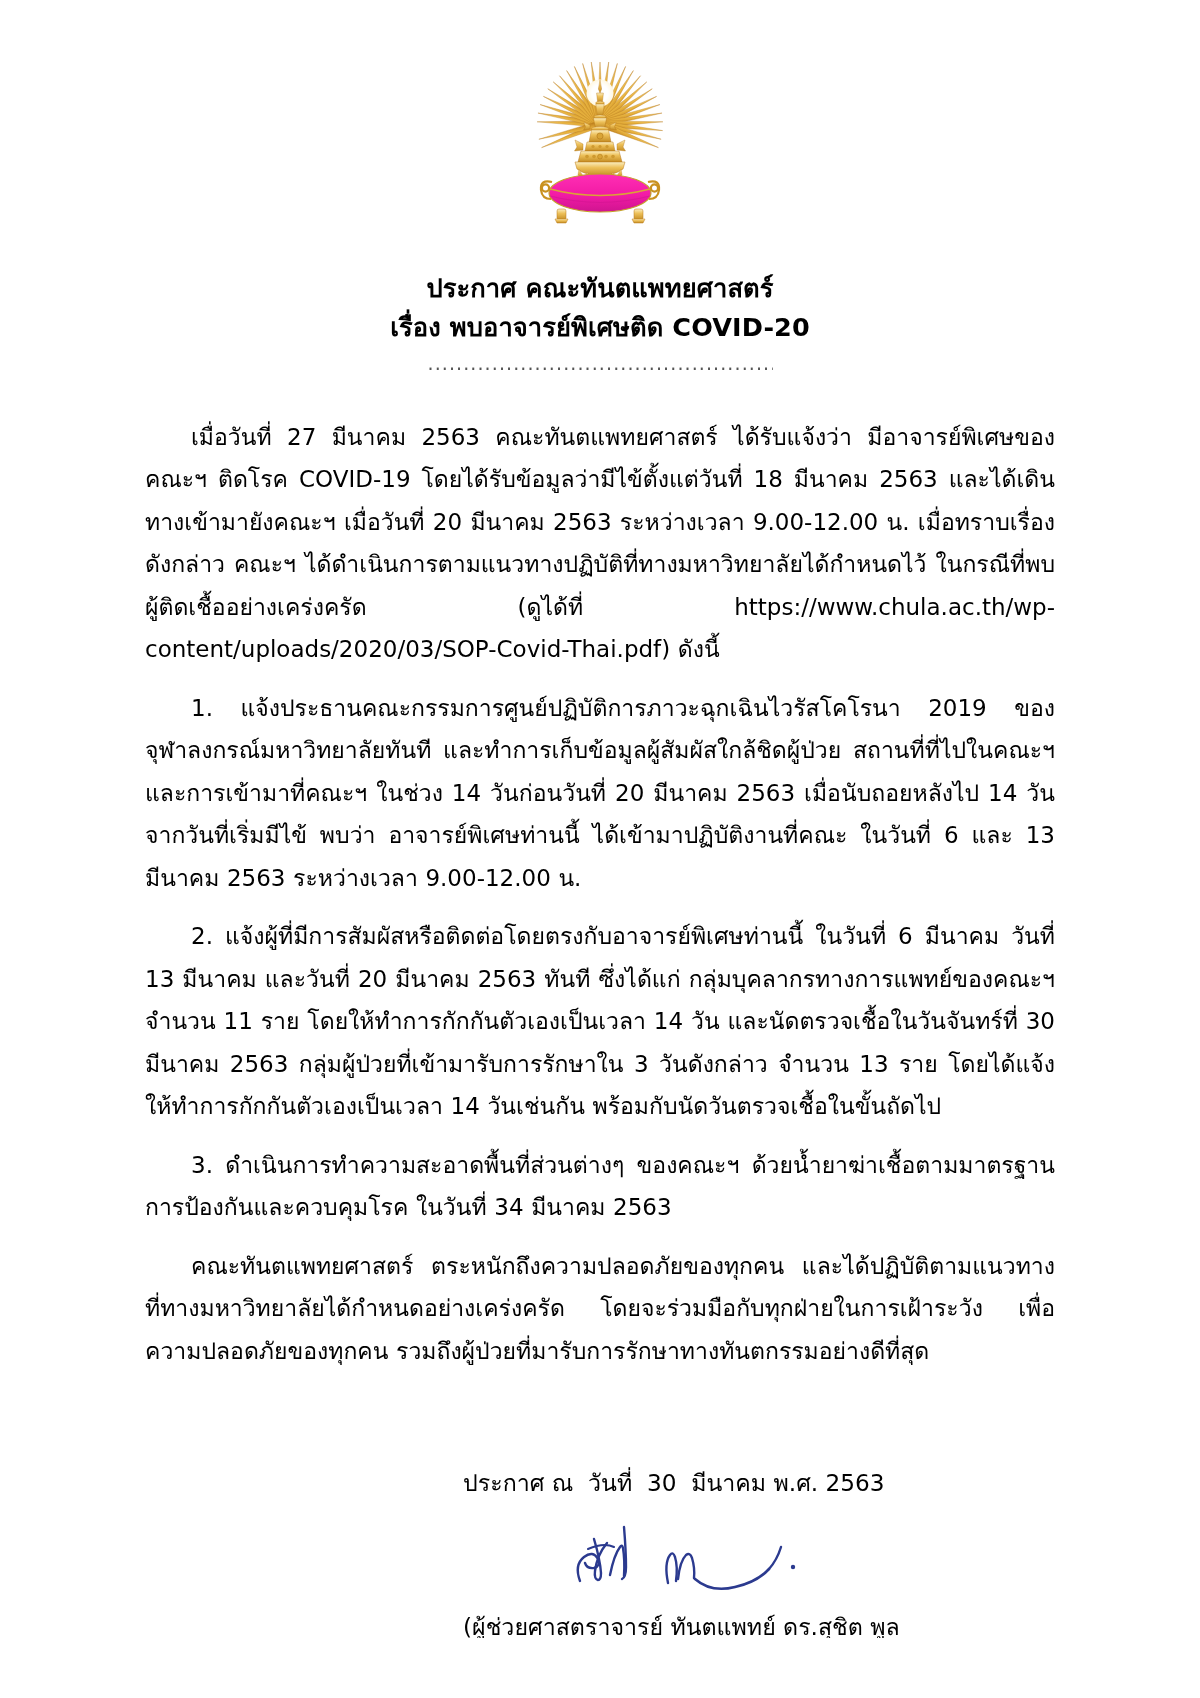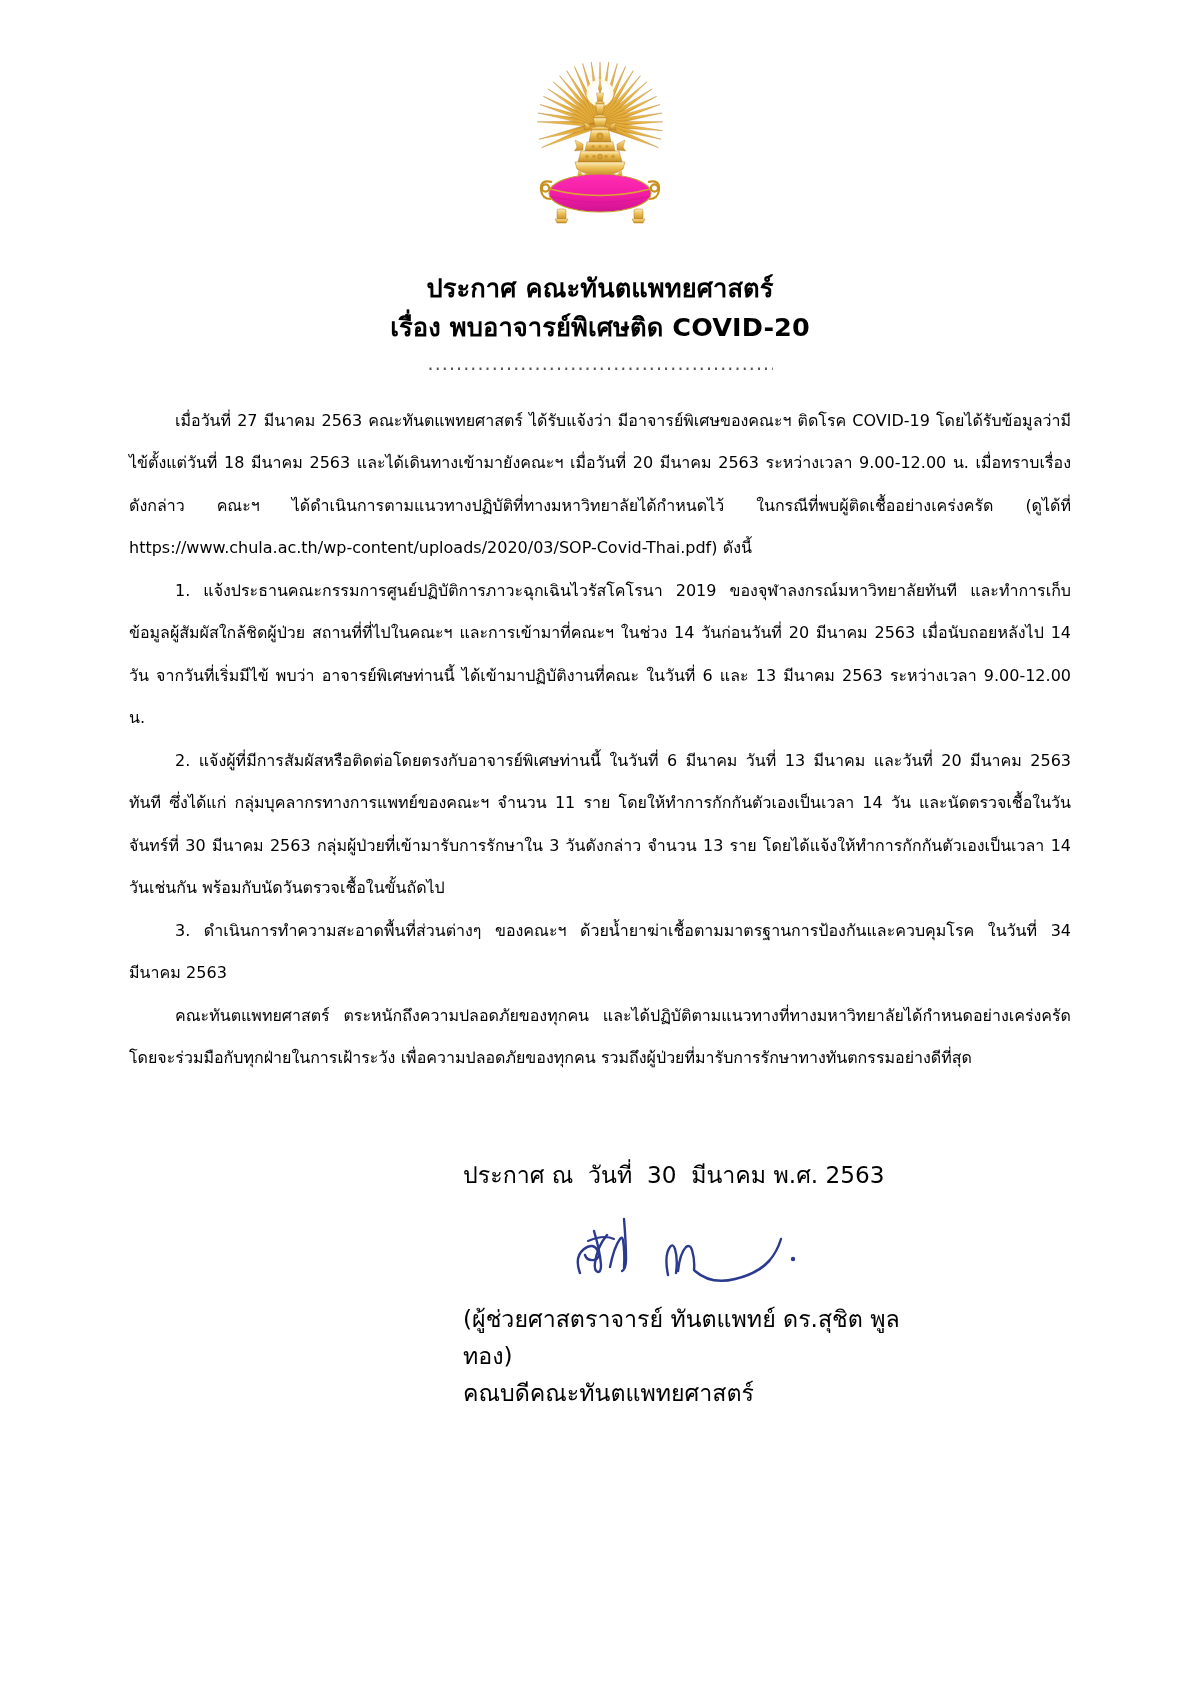--- a/index.html
+++ b/index.html
@@ -60,22 +60,22 @@
     letter-spacing: 1.1px;
   }
 
   
   .body {
     margin: 0 auto;
     width: 942px;
     padding-top: 30px;
   }
   p.para {
-    margin: 0;
-    font-size: 16px;
+    margin: 16px;
+    font-size: 23px;
     line-height: 42.5px;
     text-align: justify;
     text-justify: inter-word;
     text-indent: 46px;
     word-spacing: .3px;
   }
 
   
   .sign-block {
     margin: 0 auto;

